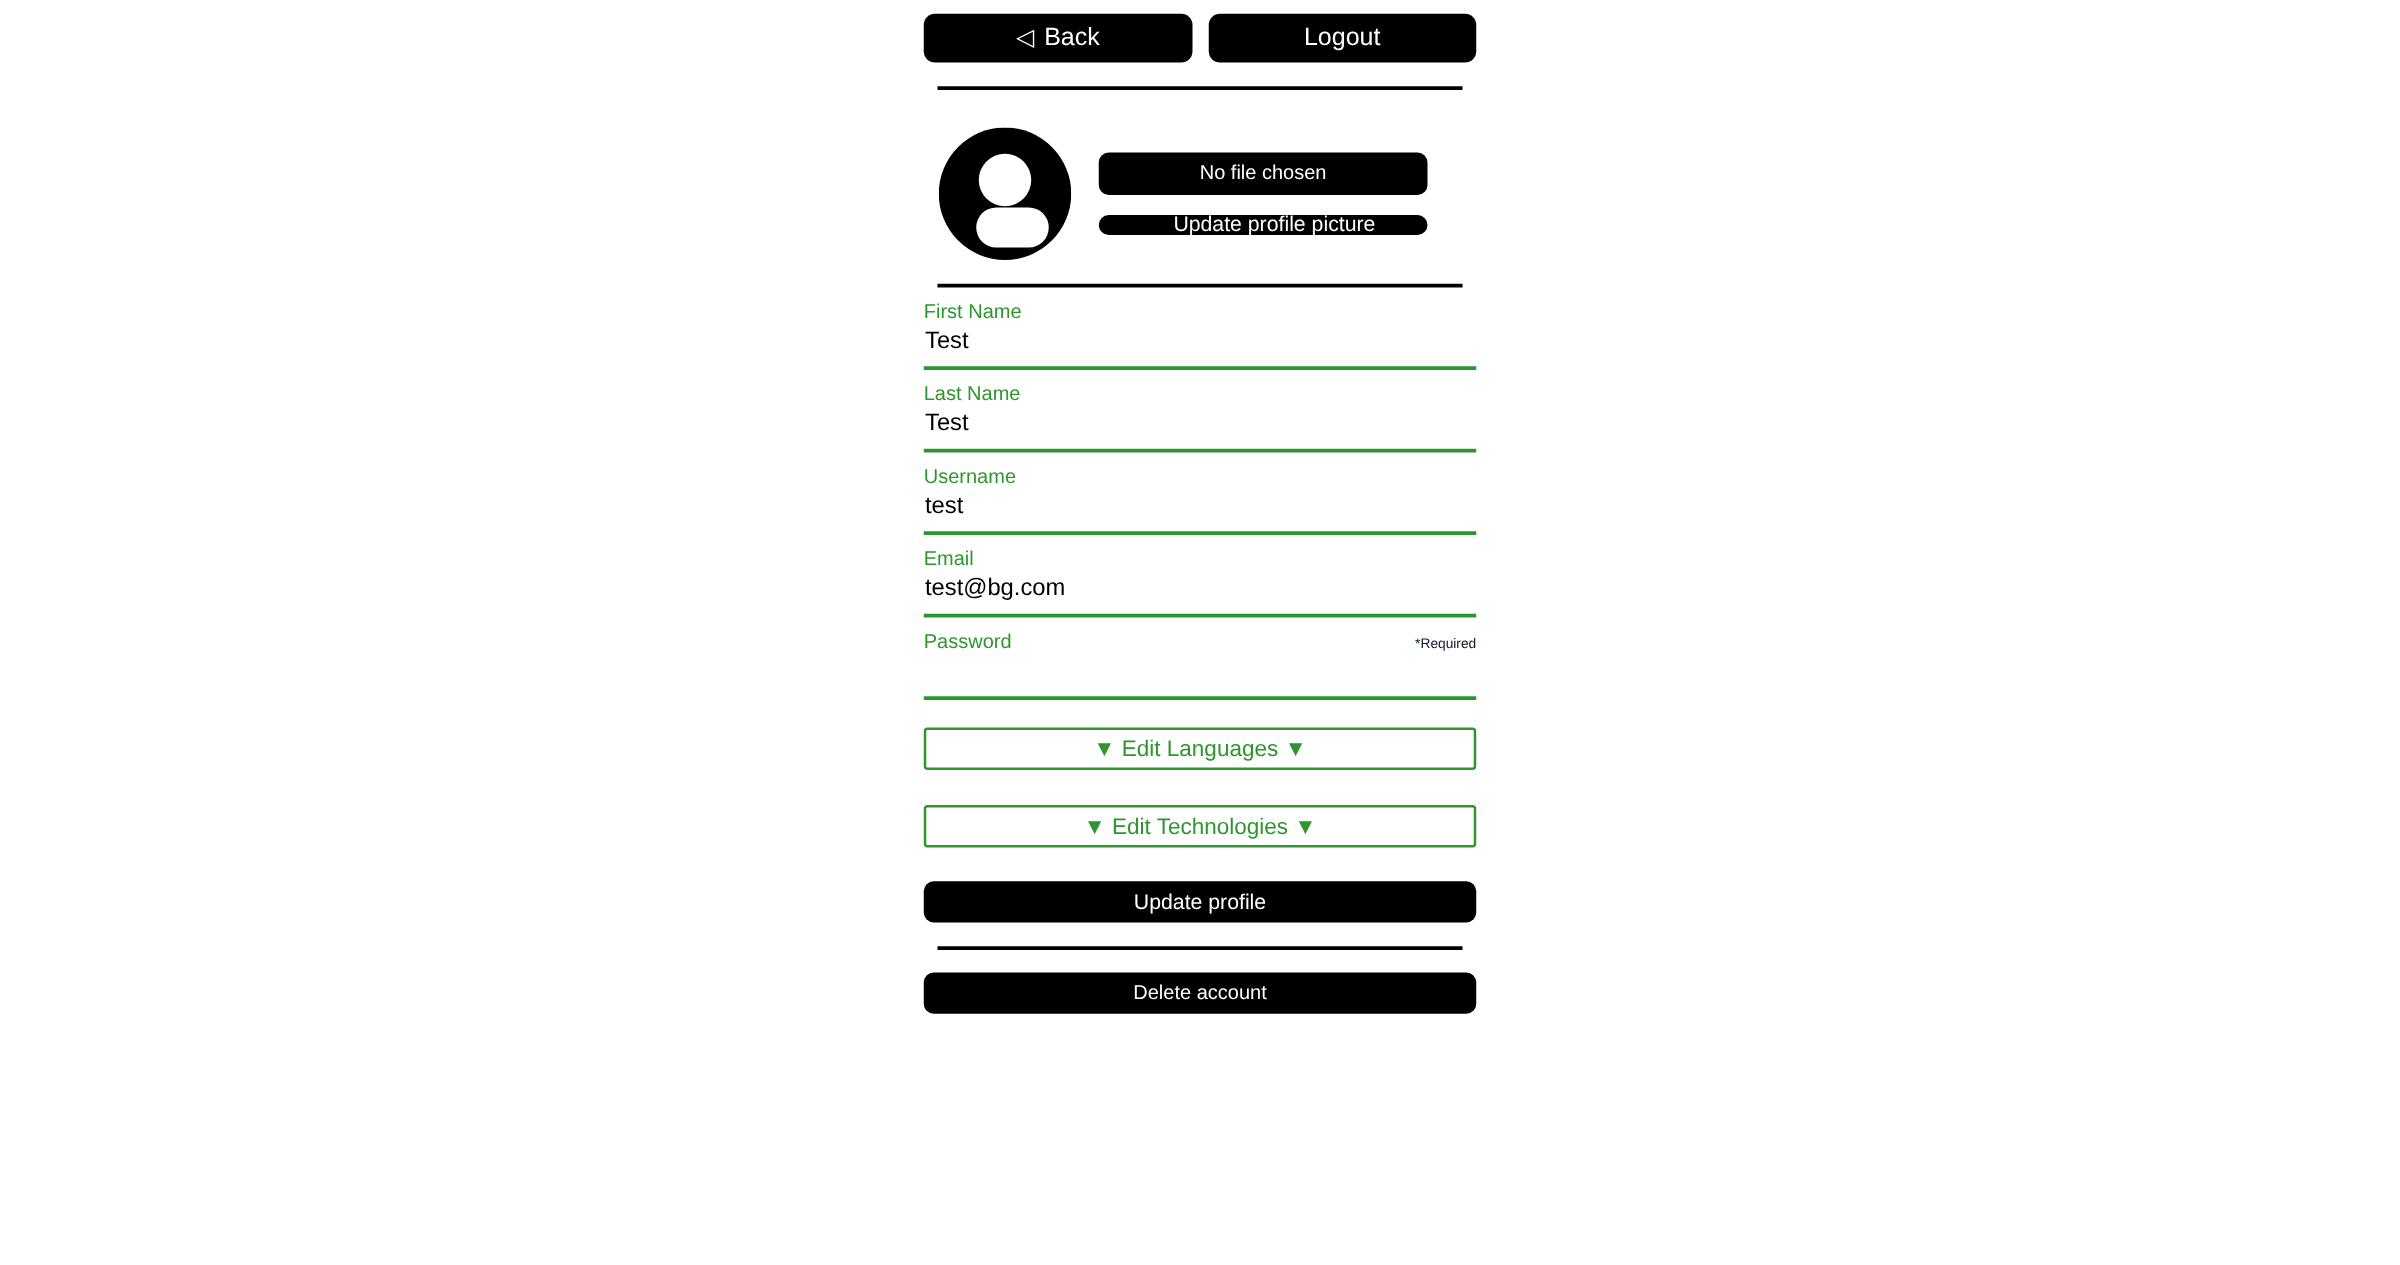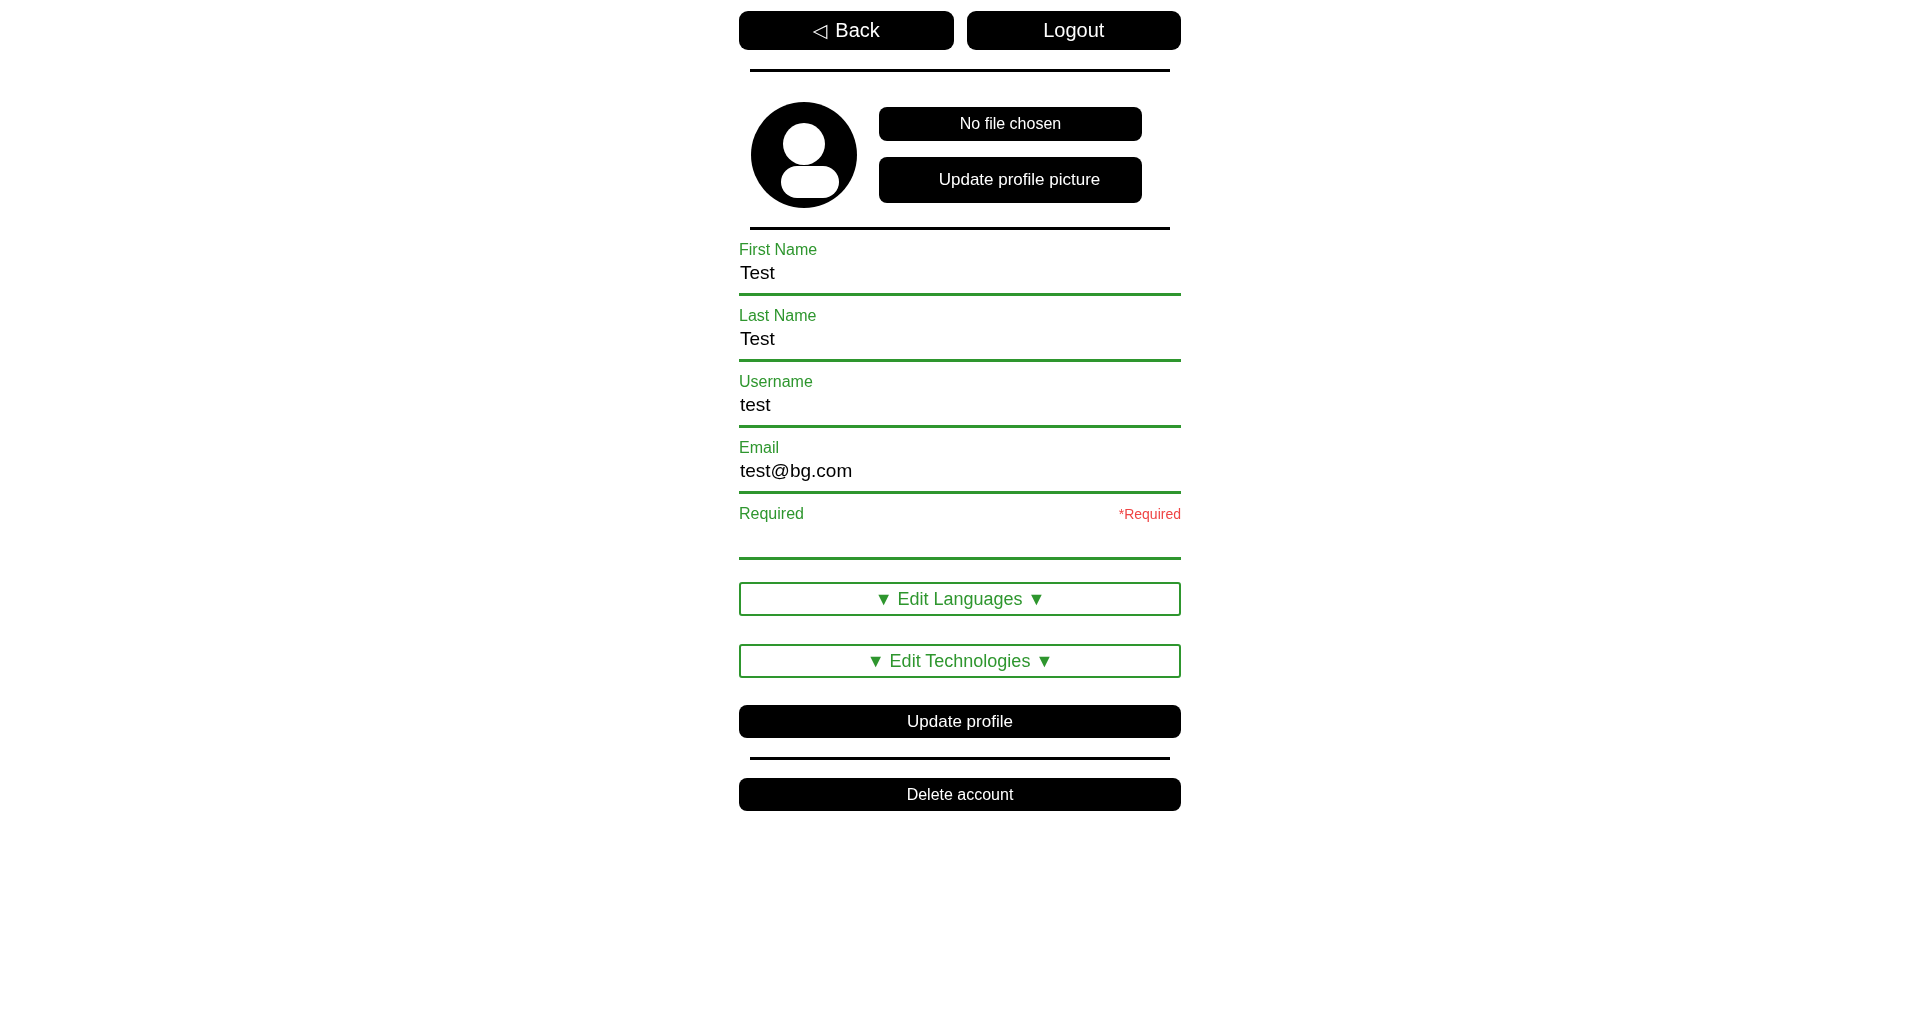--- a/index.html
+++ b/index.html
@@ -67,21 +67,21 @@
     display: flex;
     flex-direction: column;
     gap: 16px;
   }
   .file-btn {
     height: 34px;
     font-size: 16px;
     border-radius: 8px;
   }
   .update-pic-btn {
-    height: 46px;
+    height: 16px;
     font-size: 17px;
     border-radius: 8px;
     padding-left: 18px;
   }
 
   
   .fields { margin-top: 0; }
   .field {
     margin-top: 11px;
     padding-bottom: 8px;
@@ -92,22 +92,22 @@
     justify-content: space-between;
     align-items: baseline;
   }
   .field-label {
     display: block;
     font-size: 16px;
     line-height: 17px;
     color: #2e962e;
   }
   .required-badge {
-    font-size: 14px;
-    color: #ef4444;
+    font-size: 11px;
+    color: #0f172a;
   }
   .field input {
     display: block;
     width: 100%;
     border: none;
     outline: none;
     background: transparent;
     font-family: Liberation Sans, sans-serif;
     font-size: 19px;
     color: #000000;
@@ -202,21 +202,21 @@
       <input type="text" value="test" style="">
     </div>
 
     <div class="field">
       <label class="field-label">Email</label>
       <input type="text" value="test@bg.com" style="">
     </div>
 
     <div class="field">
       <div class="field-head">
-        <label class="field-label">Required</label>
+        <label class="field-label">Password</label>
         <span class="required-badge">*Required</span>
       </div>
       <input type="password" value="" style="">
     </div>
 
     <button class="btn-outline btn-languages">
       <span>▼ Edit Languages ▼</span>
     </button>
 
     <button class="btn-outline btn-technologies">

